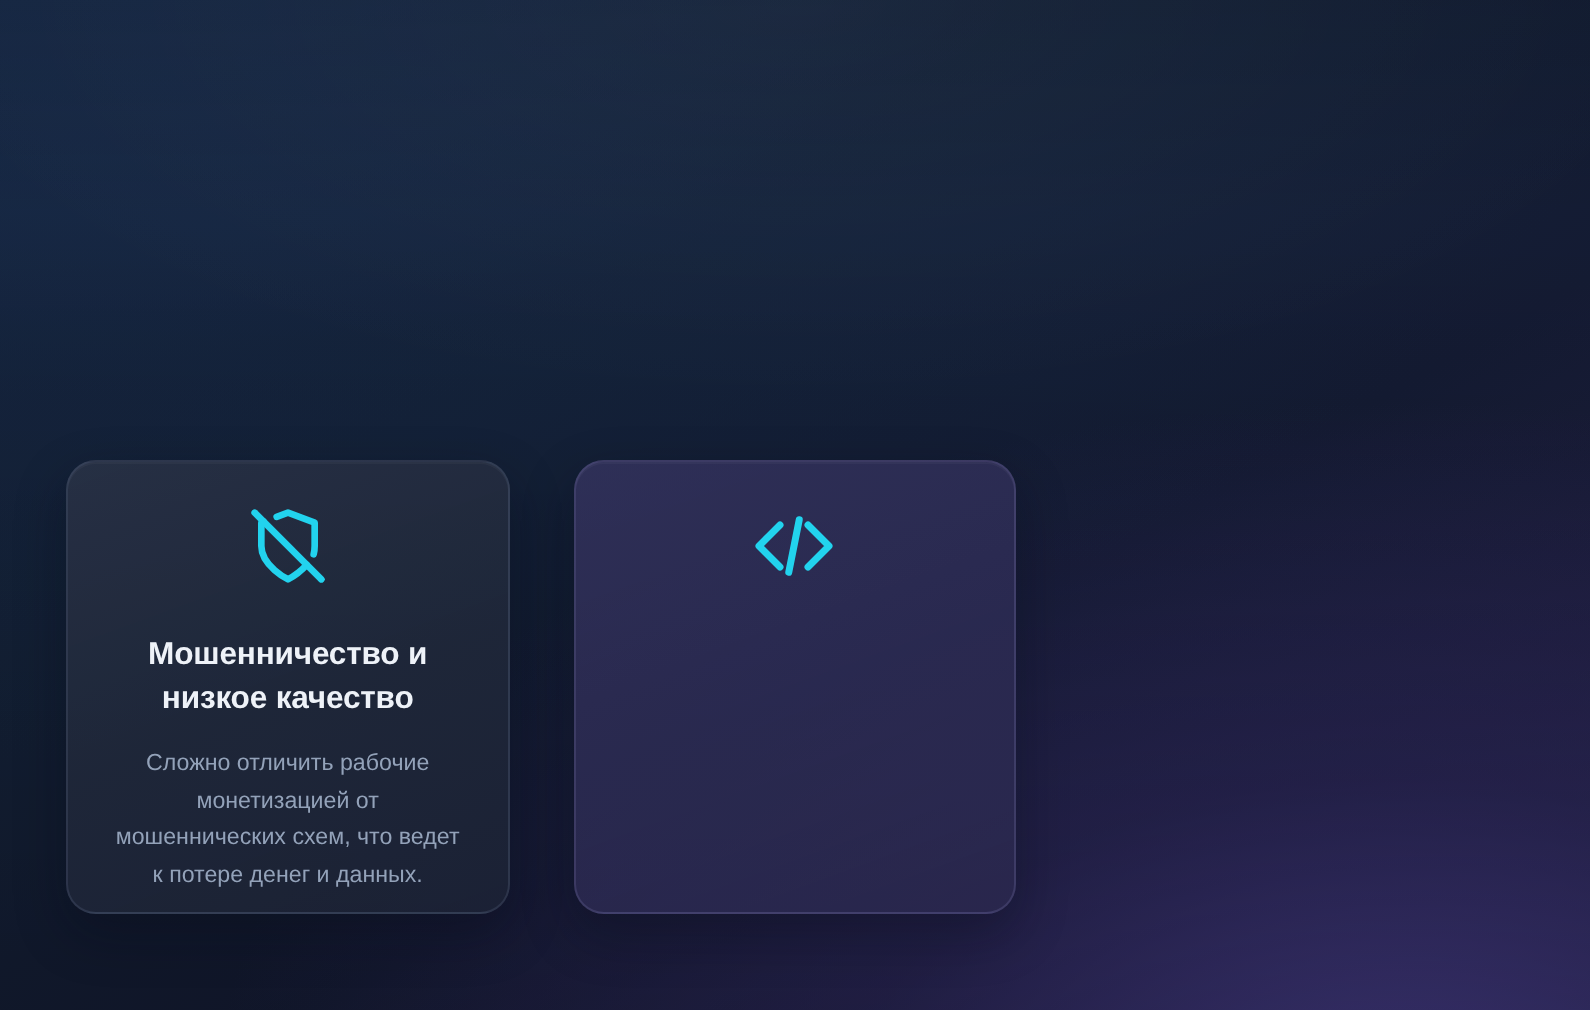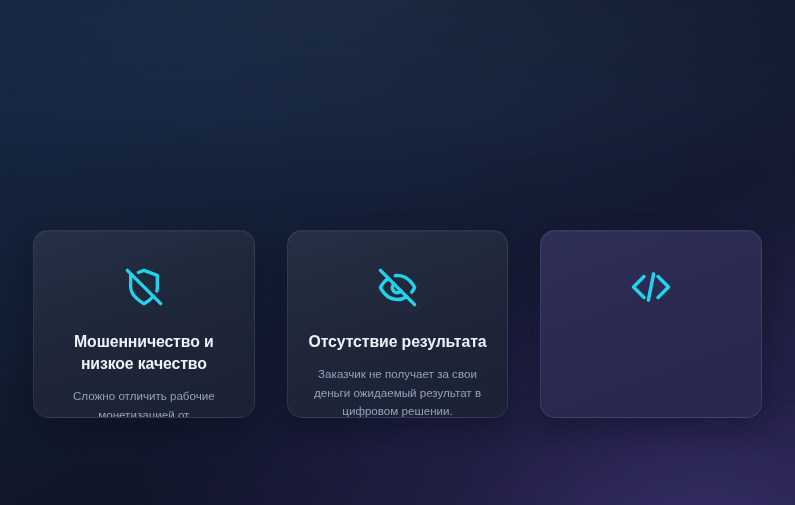--- a/index.html
+++ b/index.html
@@ -66,23 +66,23 @@
     position:absolute;
     left:33px; right:33px;
     top:230px;
     display:grid;
     grid-template-columns:repeat(3,1fr);
     column-gap:32px;
   }
 
   .card {
     position:relative;
-    height:188px;
+    height:227px;
     border-radius:15px;
-    padding:30px 17px 14px;
+    padding:16px 17px 14px;
     text-align:center;
     background:linear-gradient(160deg, rgba(41,50,70,0.88) 0%, rgba(32,40,58,0.90) 52%, rgba(28,34,53,0.92) 100%);
     border:1px solid rgba(132,150,184,0.17);
     box-shadow:0 10px 26px rgba(5,9,20,0.33), inset 0 1px 0 rgba(255,255,255,0.035);
     overflow:hidden;
   }
   .card.tint-purple {
     background:linear-gradient(160deg, rgba(54,52,96,0.80) 0%, rgba(45,44,84,0.84) 52%, rgba(42,40,78,0.88) 100%);
     border-color:rgba(150,145,200,0.19);
   }
@@ -131,32 +131,20 @@
         <svg width="40" height="40" viewBox="0 0 24 24" fill="none" stroke="#22d3ee" stroke-width="2" stroke-linecap="round" stroke-linejoin="round">
           <path d="M19.7 14.5A10.6 10.6 0 0 0 20 12V5l-8-3-3.4 1.28"></path>
           <path d="M4.73 4.73 4 5v7c0 6 8 10 8 10a20.3 20.3 0 0 0 5.62-4.38"></path>
           <line x1="2" y1="2" x2="22" y2="22"></line>
         </svg>
       </div>
       <div class="card-title">Мошенничество и низкое качество</div>
       <div class="card-text">Сложно отличить рабочие монетизацией от мошеннических схем, что ведет к потере денег и данных.</div>
     </div>
 
-    <div class="card">
-      <div class="card-icon">
-        <svg width="41" height="41" viewBox="0 0 24 24" fill="none" stroke="#22d3ee" stroke-width="2" stroke-linecap="round" stroke-linejoin="round">
-          <path d="M9.88 9.88a3 3 0 1 0 4.24 4.24"></path>
-          <path d="M10.73 5.08A10.43 10.43 0 0 1 12 5c7 0 10 7 10 7a13.16 13.16 0 0 1-1.67 2.68"></path>
-          <path d="M6.61 6.61A13.526 13.526 0 0 0 2 12s3 7 10 7a9.74 9.74 0 0 0 5.39-1.61"></path>
-          <line x1="2" y1="2" x2="22" y2="22"></line>
-        </svg>
-      </div>
-      <div class="card-title">Отсутствие результата</div>
-      <div class="card-text">Заказчик не получает за свои деньги ожидаемый результат в цифровом решении.</div>
-    </div>
 
     <div class="card tint-purple">
       <div class="card-icon">
         <svg width="42" height="42" viewBox="0 0 24 24" fill="none" stroke="#22d3ee" stroke-width="2" stroke-linecap="round" stroke-linejoin="round">
           <polyline points="16 18 22 12 16 6"></polyline>
           <polyline points="8 6 2 12 8 18"></polyline>
           <line x1="13.5" y1="4.5" x2="10.5" y2="19.5"></line>
         </svg>
       </div>
     </div>

